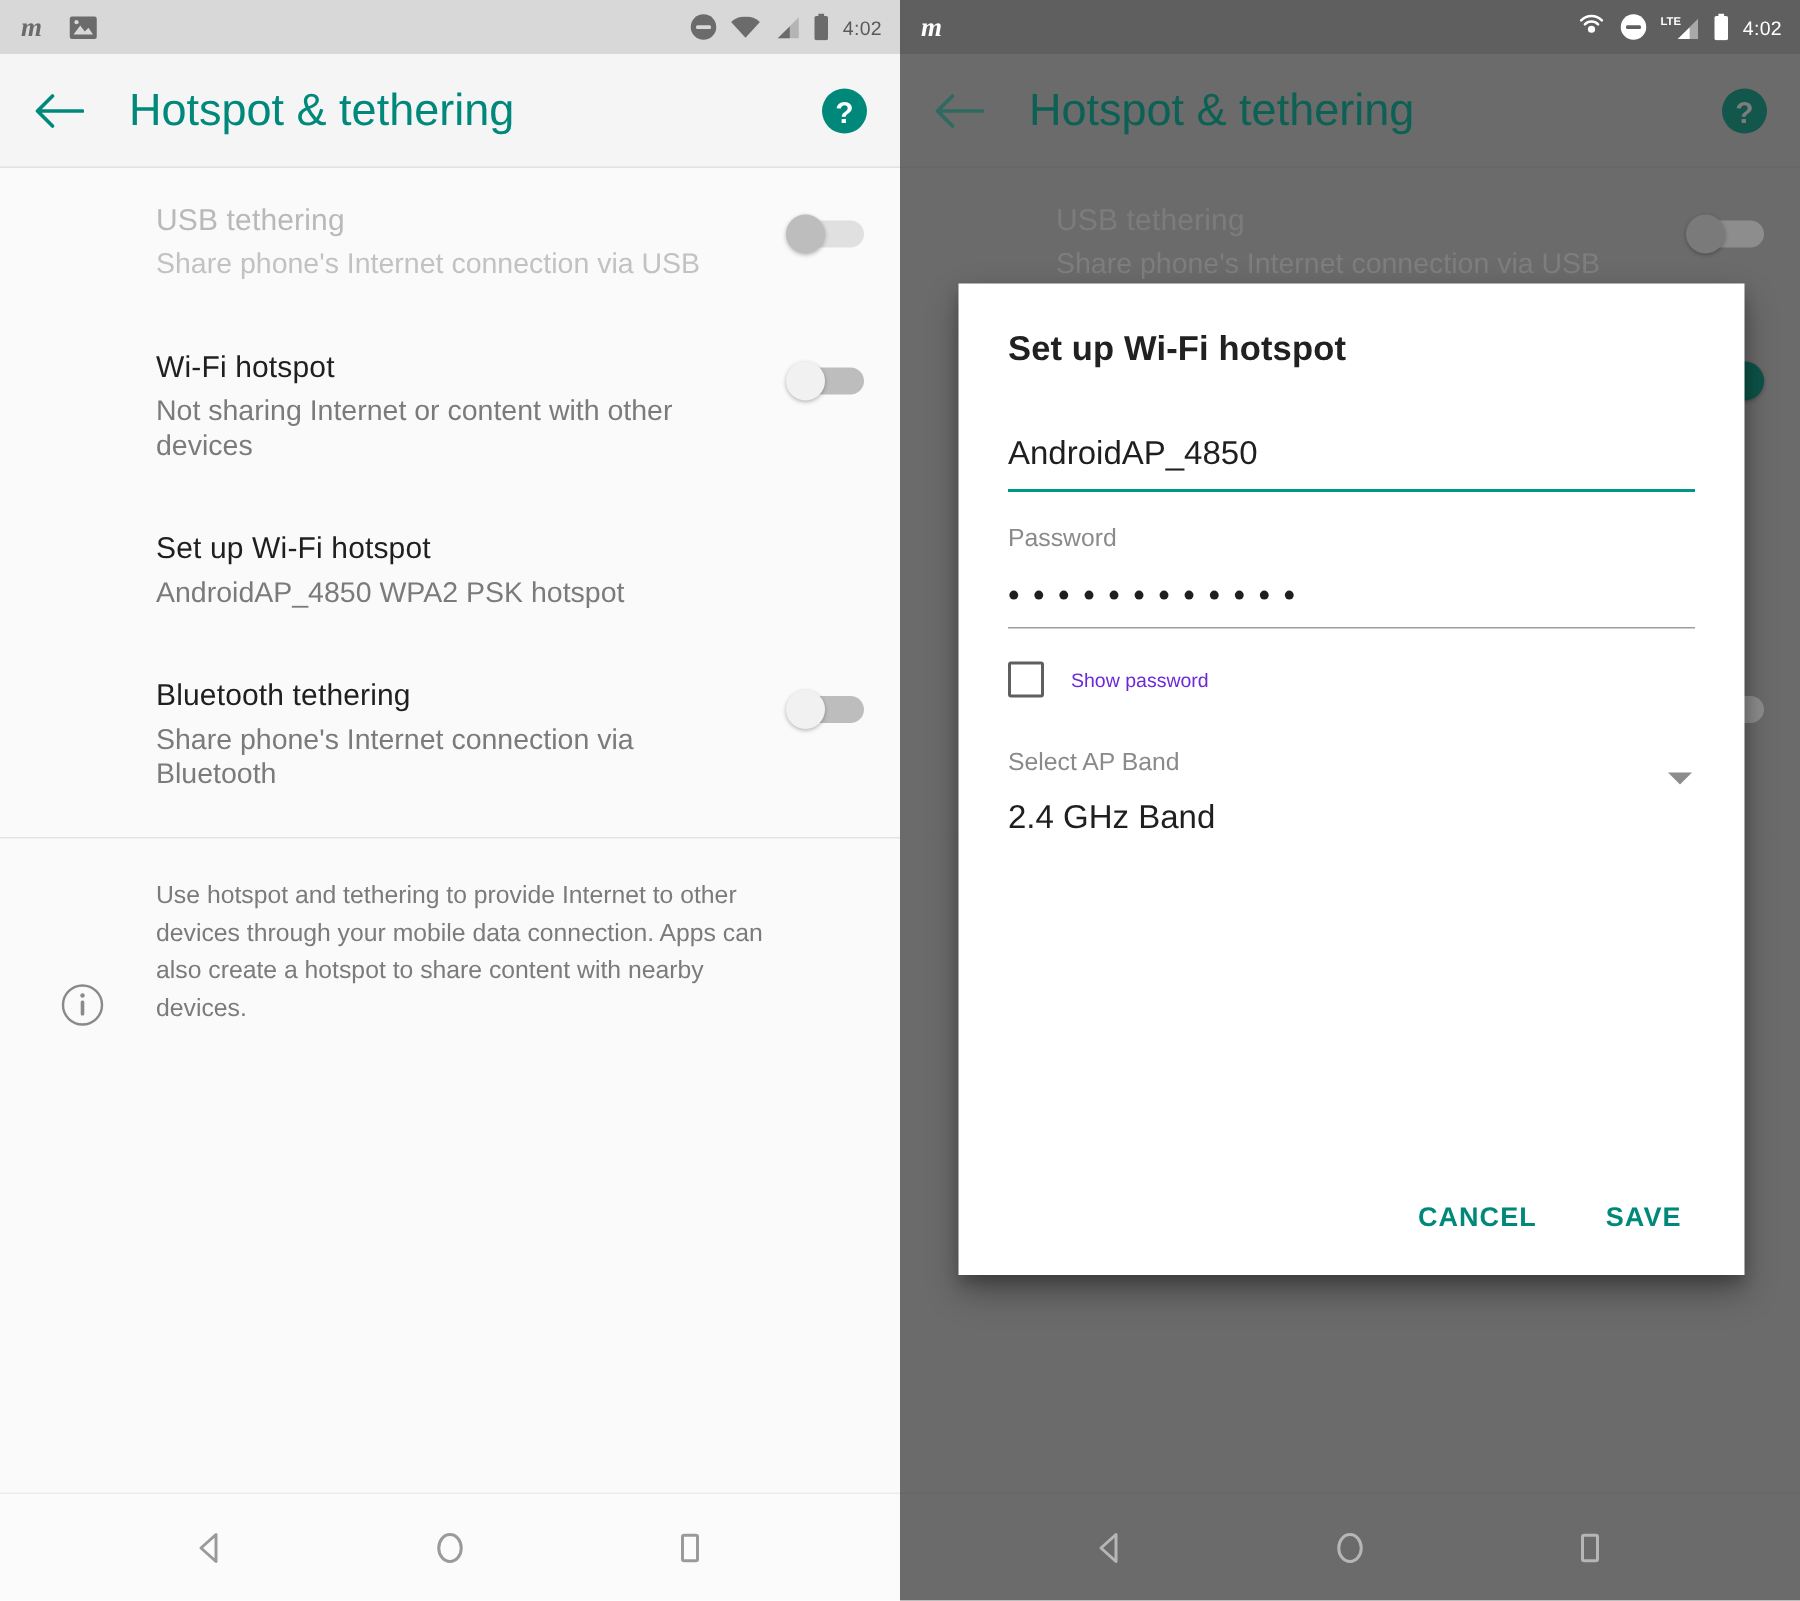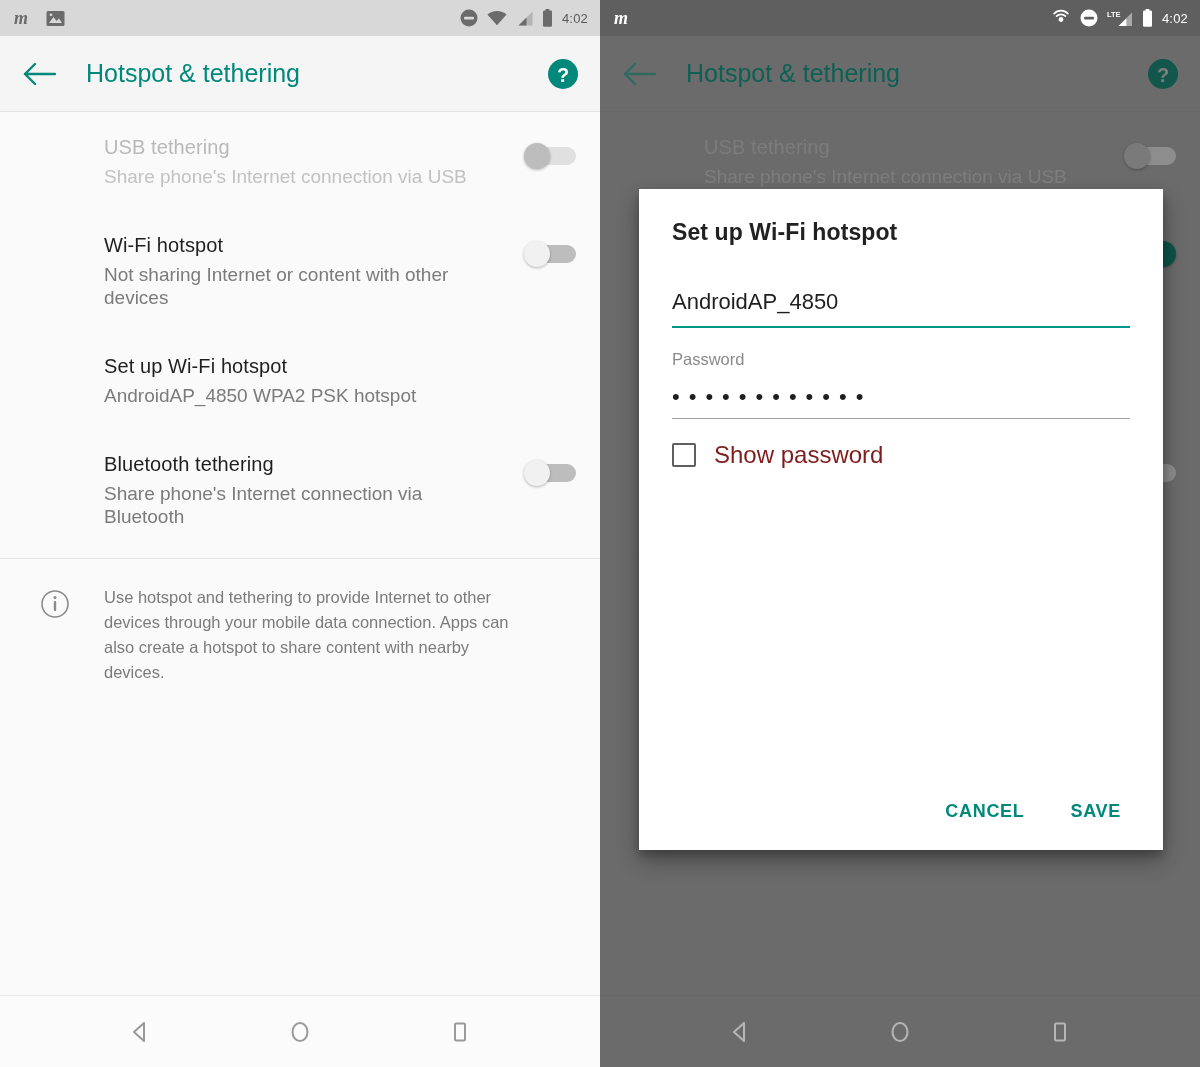--- a/index.html
+++ b/index.html
@@ -43,21 +43,21 @@
     height: 76px;
     display: flex;
     align-items: center;
     padding-left: 22px;
     padding-right: 20px;
   }
   .appbar.light { background: #f5f5f5; border-bottom: 1px solid #e2e2e2; }
   .appbar.dark  { background: #6b6b6b; border-bottom: 1px solid #676767; }
   .back-arrow { width: 40px; flex: 0 0 40px; line-height: 0; }
   .appbar-title {
-    font-size: 25px;
+    font-size: 30px;
     color: #00897b;
     margin-left: 24px;
     font-weight: 400;
     white-space: nowrap;
   }
   .appbar.dark .appbar-title { color: #0d6054; }
   .help-btn { margin-left: auto; line-height: 0; }
 
   
   .content { position: relative; background: #fafafa; height: calc(1067px - 36px - 76px); }
@@ -103,21 +103,21 @@
   .switch.off-dark  .knob  { background: #bdbdbd; }
   .switch.off-light .track { background: #bdbdbd; }
   .switch.off-light .knob  { background: #f1f1f1; }
 
   .divider { height: 1px; background: #e4e4e4; margin: 8px 0 0 0; }
 
   
   .info-block {
     display: flex;
     padding: 26px 40px 26px 24px;
-    align-items: flex-start;
+    align-items: flex-end;
   }
   .info-icon { flex: 0 0 80px; padding-left: 16px; padding-top: 4px; line-height: 0; }
   .info-text {
     font-size: 16.5px; color: #7b7b7b; line-height: 25px;
     max-width: 430px;
   }
 
   
   .navbar {
     position: absolute; left: 0; bottom: 0;
@@ -173,21 +173,21 @@
     display: flex; align-items: center;
     margin-top: 22px;
   }
   .checkbox {
     width: 24px; height: 24px;
     border: 2px solid #5f5f5f;
     border-radius: 2px;
     flex: 0 0 24px;
   }
   .check-label {
-    font-size: 24px; color: #7f1d1d;
+    font-size: 13px; color: #6d28d9;
     margin-left: 18px;
   }
   .band-block { margin-top: 32px; }
   .dialog-actions {
     position: absolute; right: 28px; bottom: 18px;
     display: flex; align-items: center; gap: 18px;
   }
   .dlg-btn {
     font-size: 18px; font-weight: bold; color: #00897b;
     letter-spacing: .7px;
@@ -477,20 +477,25 @@
           <div class="dots">••••••••••••</div>
           <div class="field-underline plain"></div>
         </div>
 
 
         <div class="check-row">
           <span class="checkbox"></span>
           <span class="check-label">Show password</span>
         </div>
 
+        <div class="field select-row band-block">
+          <div class="field-label">Select AP Band</div>
+          <div class="field-value">2.4 GHz Band</div>
+          <span class="caret"></span>
+        </div>
 
         <div class="dialog-actions">
           <button class="dlg-btn">CANCEL</button>
           <button class="dlg-btn">SAVE</button>
         </div>
       </div>
     </div>
 
     <div class="navbar dark">
       <span class="nav-btn">

